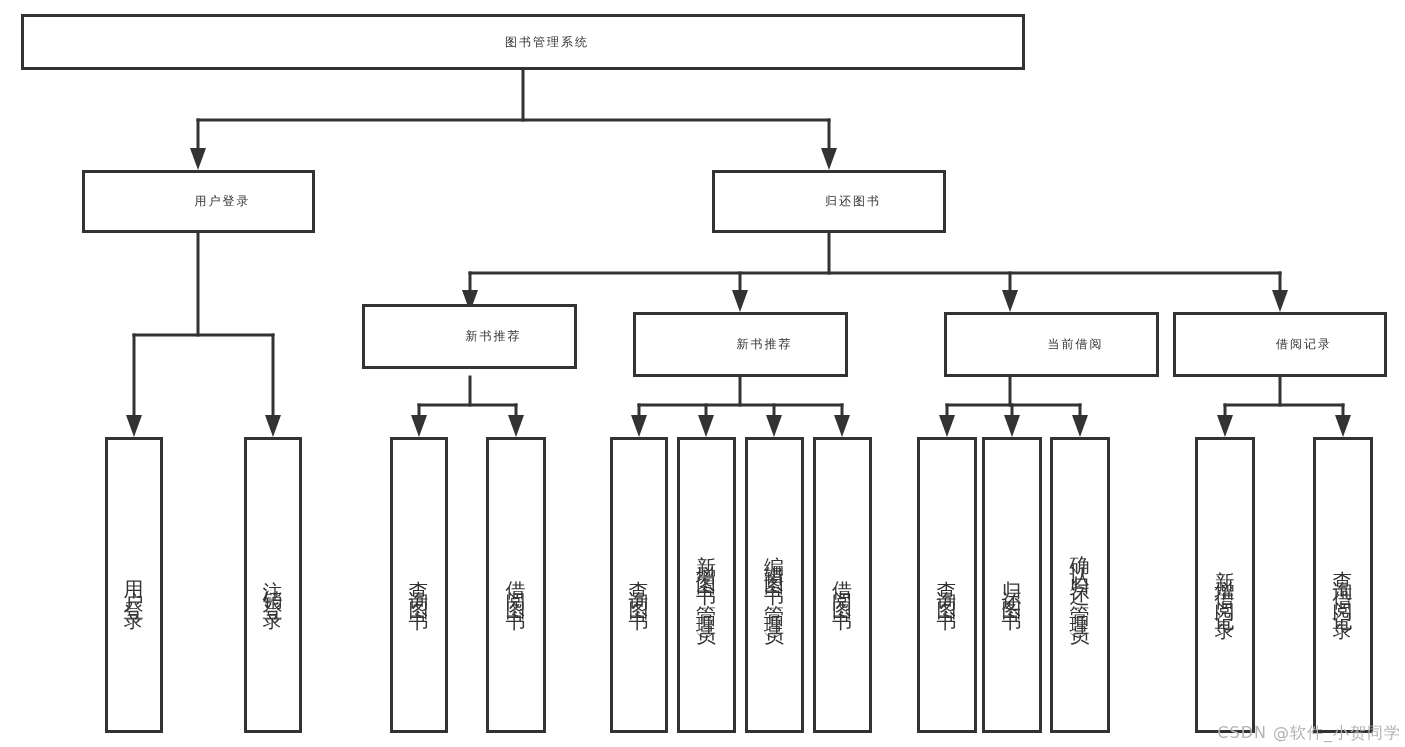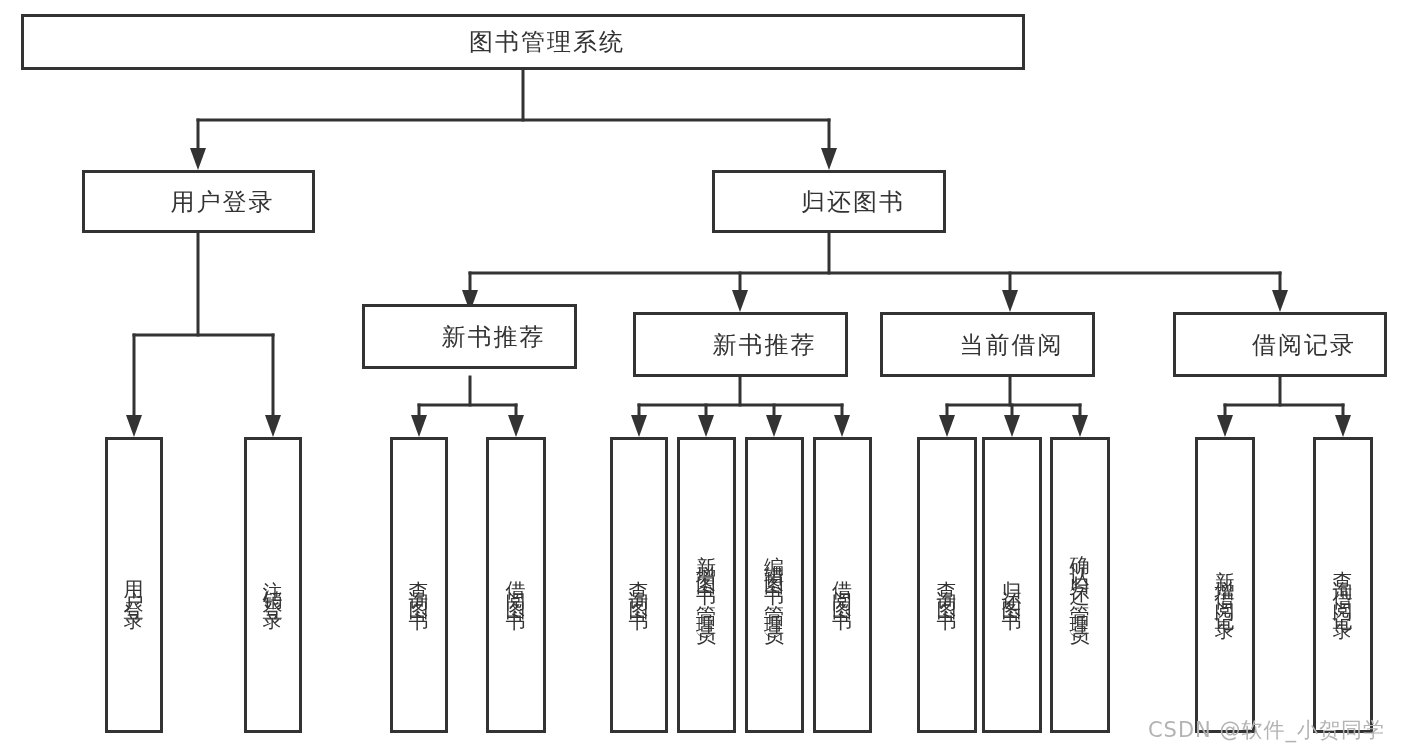--- a/index.html
+++ b/index.html
@@ -40,36 +40,36 @@
     box-sizing: border-box;
     border: 3px solid var(--line);
     background: var(--bg);
     color: var(--text);
     display: flex;
     align-items: center;
     justify-content: center;
     text-align: center;
   }
   .h {
-    font-size: 24px;
+    font-size: 12px;
     letter-spacing: 2px;
     padding-left: 48px;
   }
   .v {
     writing-mode: vertical-rl;
     text-orientation: mixed;
     font-size: 20px;
     letter-spacing: 10px;
     line-height: 1;
   }
   .watermark {
     position: absolute;
-    right: 20px;
+    right: 4px;
     bottom: 3px;
-    font-size: 21px;
+    font-size: 16px;
     letter-spacing: 1px;
     color: var(--wm);
     white-space: nowrap;
     z-index: 5;
   }
 </style>
 </head>
 <body>
 
 <div class="canvas">
@@ -136,21 +136,21 @@
     <polygon points="1335,415 1351,415 1343,437"></polygon>
   </svg>
 
   <div class="box h" style="left:21px;top:14px;width:1004px;height:56px">图书管理系统</div>
 
   <div class="box h" style="left:82px;top:170px;width:233px;height:63px">用户登录</div>
   <div class="box h" style="left:712px;top:170px;width:234px;height:63px">归还图书</div>
 
   <div class="box h" style="left:362px;top:304px;width:215px;height:65px">新书推荐</div>
   <div class="box h" style="left:633px;top:312px;width:215px;height:65px">新书推荐</div>
-  <div class="box h" style="left:880px;top:312px;width:215px;height:65px">当前借阅</div>
+  <div class="box h" style="left:944px;top:312px;width:215px;height:65px">当前借阅</div>
   <div class="box h" style="left:1173px;top:312px;width:214px;height:65px">借阅记录</div>
 
   <div class="box v" style="left:105px;top:437px;width:58px;height:296px">用户登录</div>
   <div class="box v" style="left:244px;top:437px;width:58px;height:296px">注销登录</div>
 
   <div class="box v" style="left:390px;top:437px;width:58px;height:296px">查询图书</div>
   <div class="box v" style="left:486px;top:437px;width:60px;height:296px">借阅图书</div>
 
   <div class="box v" style="left:610px;top:437px;width:58px;height:296px">查询图书</div>
   <div class="box v" style="left:677px;top:437px;width:59px;height:296px">新增图书（管理员）</div>

